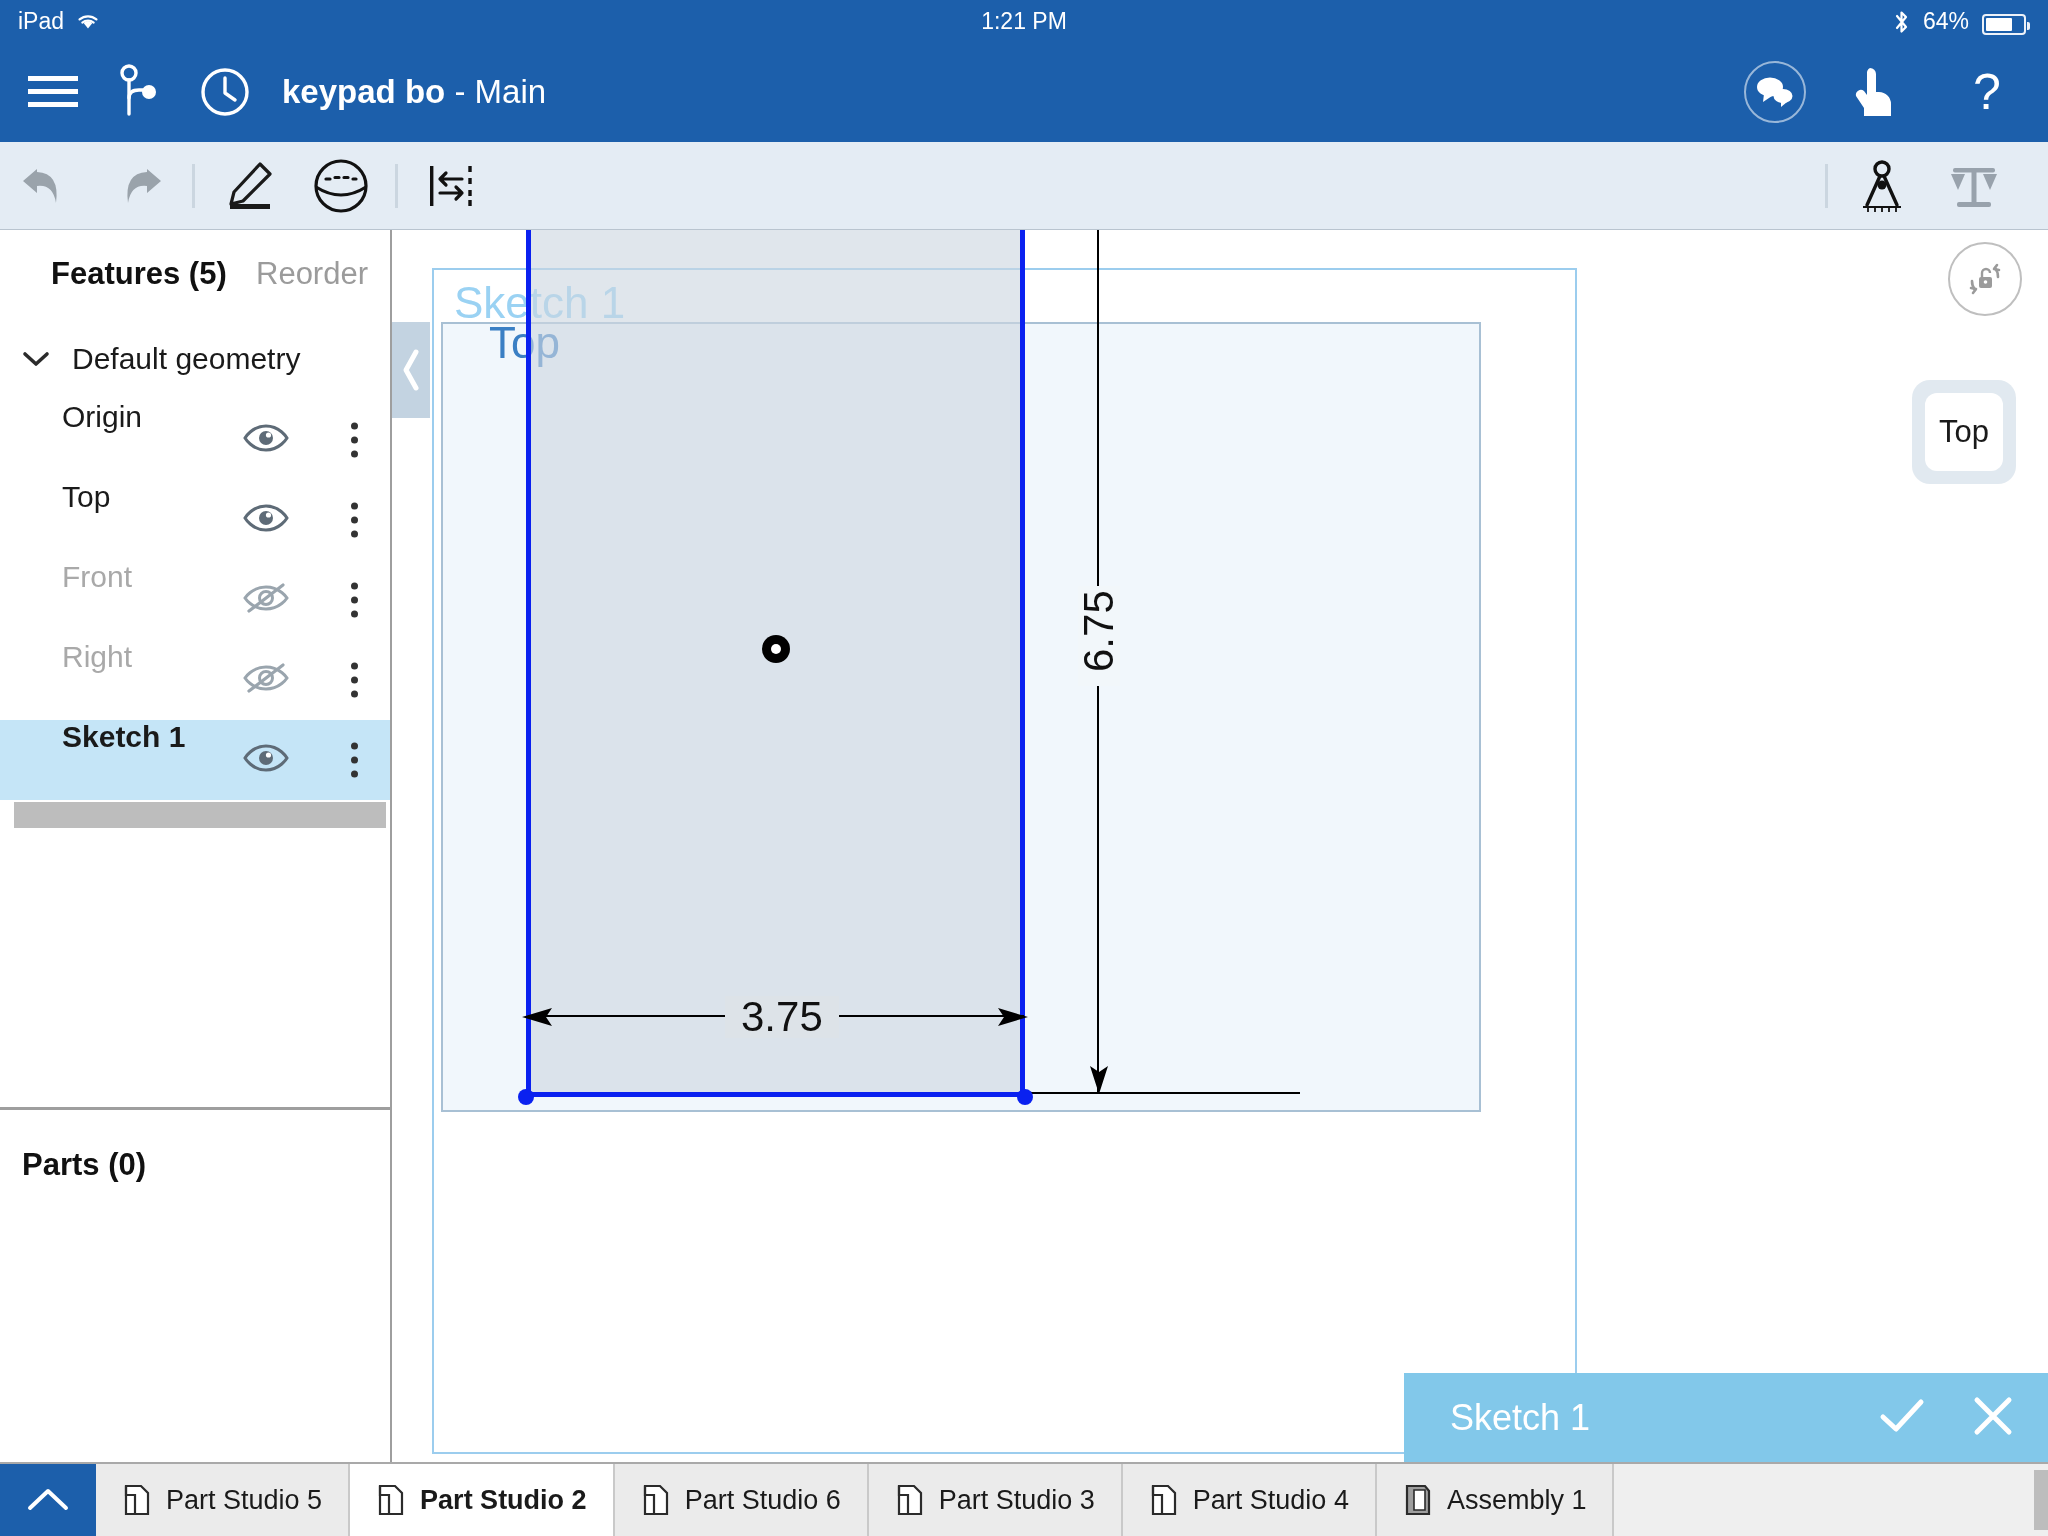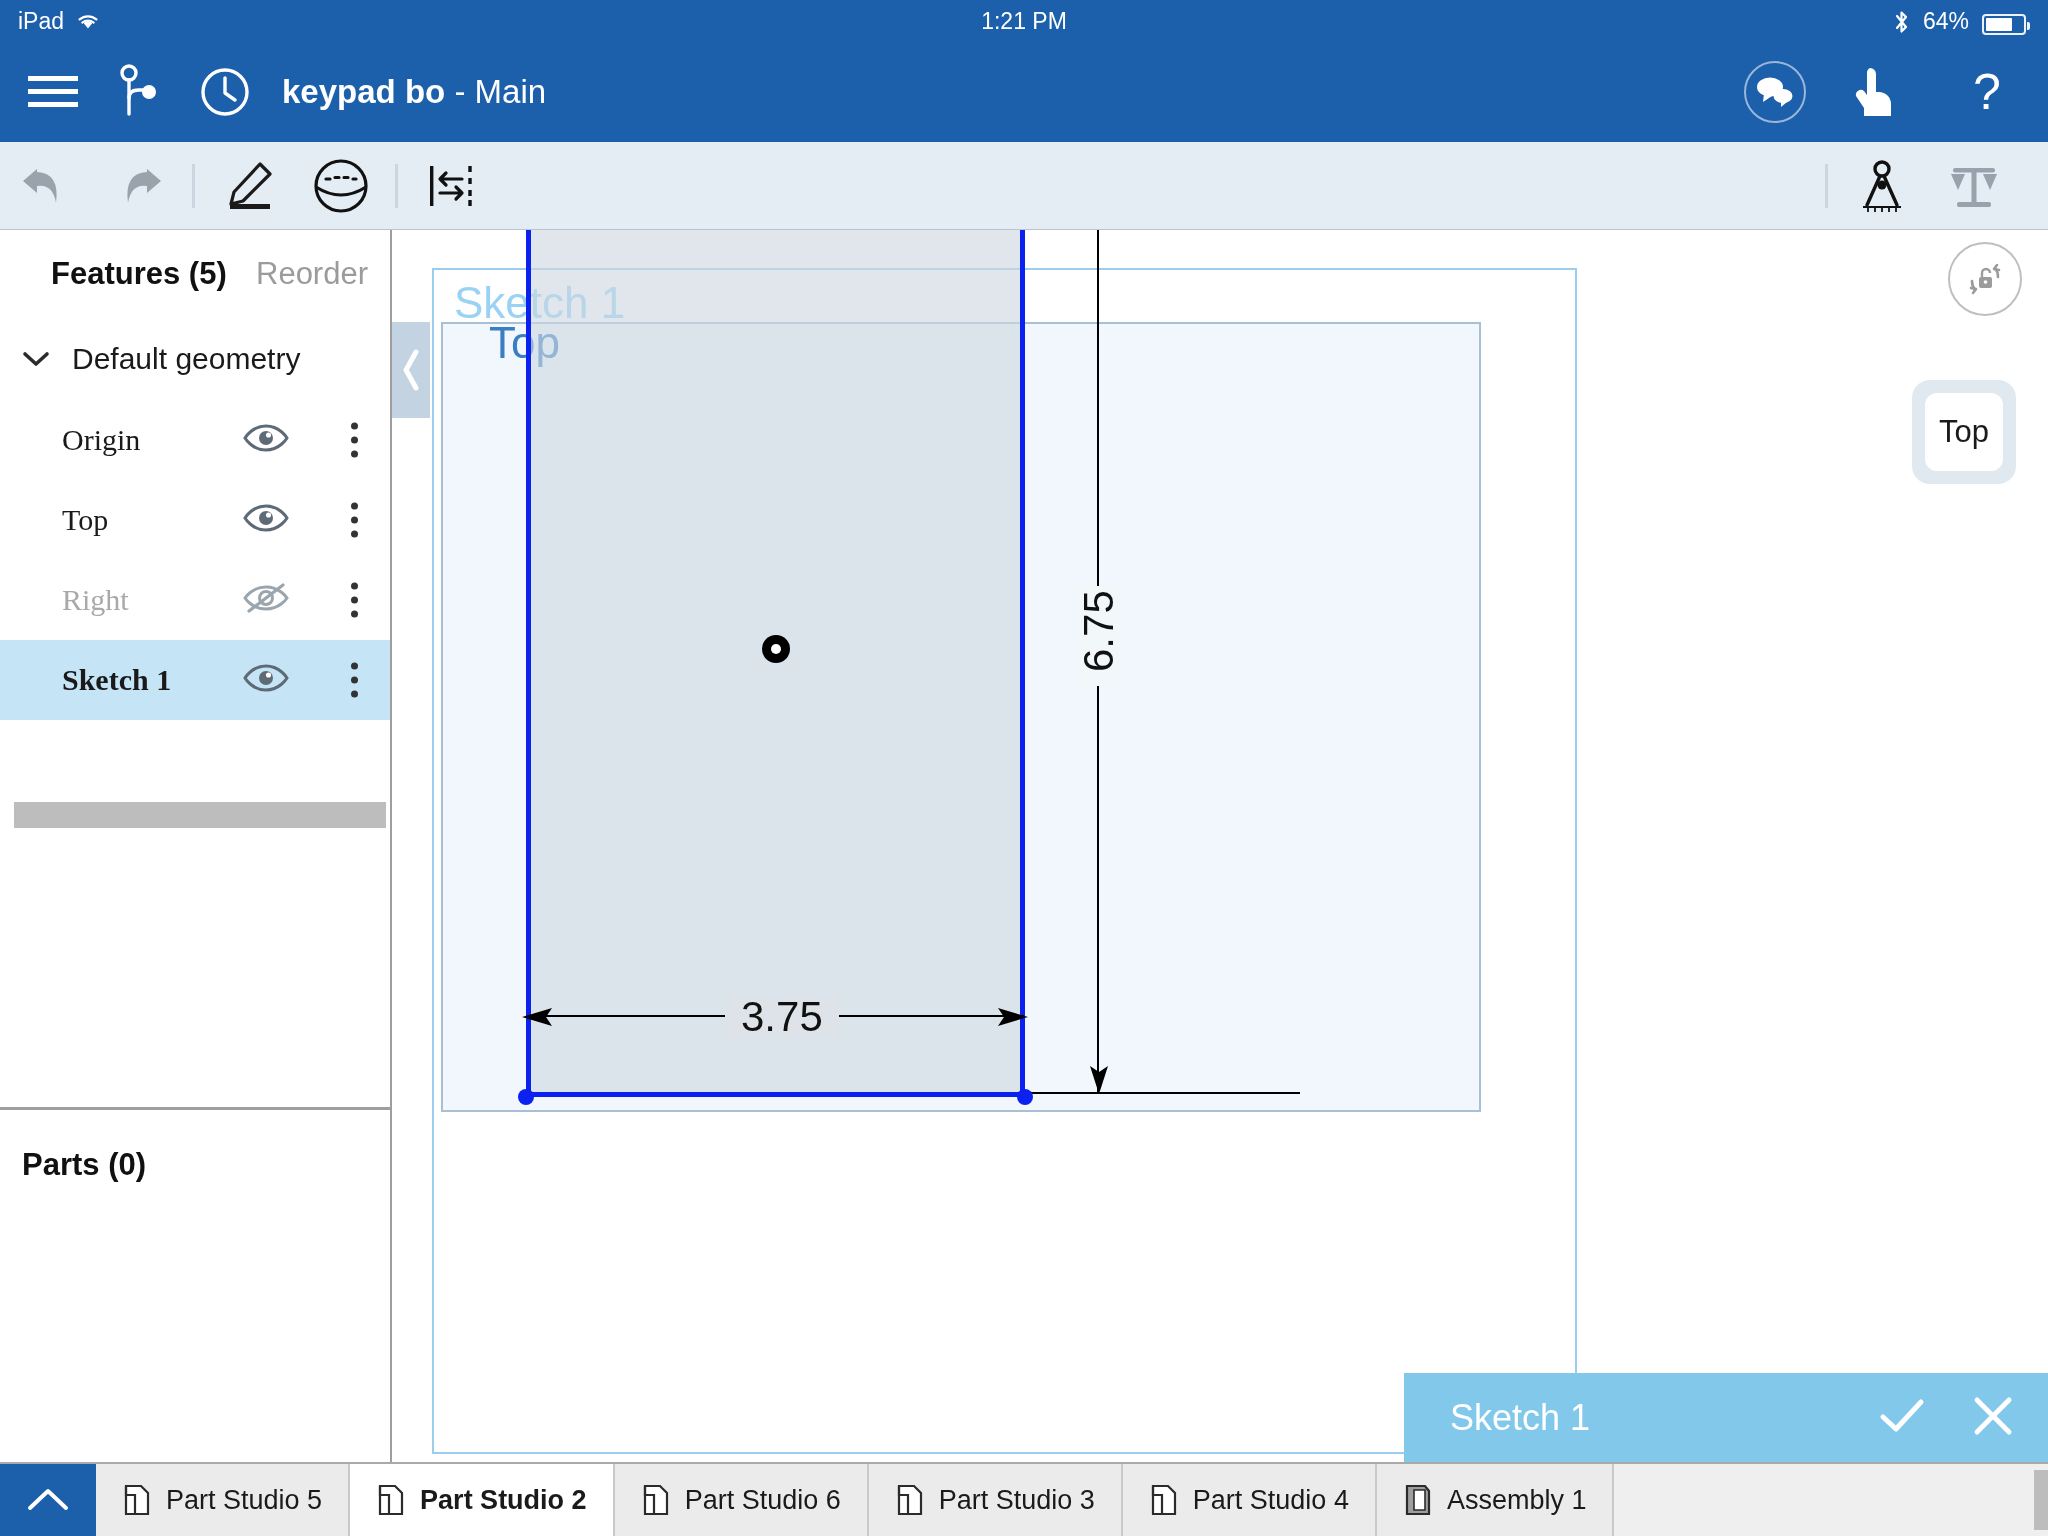--- a/index.html
+++ b/index.html
@@ -71,23 +71,22 @@
   .feat-header {
     height:88px; display:flex; align-items:center; padding:0 22px;
     justify-content:space-between;
     margin-left:29px;
   }
   .feat-title { font-size:31px; font-weight:bold; color:#111; }
   .feat-reorder { font-size:31px; color:#9b9b9b; }
   .grp-row { height:82px; display:flex; align-items:center; padding-left:22px; gap:22px; }
   .grp-label { font-size:30px; color:#1a1a1a; }
   .feat-row {
-    height:80px; display:flex; align-items:center; padding-left:62px;
+    height:80px; display:flex; align-items:flex-start; padding-left:62px;
     position:relative;
-    font-family:Liberation Serif, serif;
   }
   .feat-row.selected { background:#c5e5f7; }
   .feat-name { font-size:30px; color:#1a1a1a; }
   .feat-row.hidden-item .feat-name { color:#a9a9a9; }
   .feat-row.selected .feat-name { font-weight:bold; }
   .feat-eye { position:absolute; right:100px; top:50%; transform:translateY(-50%); }
   .feat-kebab { position:absolute; right:32px; top:50%; transform:translateY(-50%);
     display:flex; flex-direction:column; gap:7px; align-items:center; }
   .kdot { width:7px; height:7px; border-radius:50%; background:#333; display:block; }
   .rollback {
@@ -415,20 +414,35 @@
             <circle cx="26.5" cy="12" r="2.6" fill="#fff"></circle>
           </svg>
         </span>
         <span class="feat-kebab">
           <i class="kdot"></i>
             <i class="kdot"></i>
             <i class="kdot"></i>
         </span>
       </div>
 
+      <div class="feat-row hidden-item">
+        <span class="feat-name">Front</span>
+        <span class="feat-eye">
+          <svg width="48" height="32" viewBox="0 0 48 32">
+            <path d="M24 5 C10 5 3 16 3 16 C3 16 10 27 24 27 C38 27 45 16 45 16 C45 16 38 5 24 5 Z" stroke="#9aa5ae" stroke-width="3" fill="none"></path>
+            <circle cx="24" cy="16" r="6.5" stroke="#9aa5ae" stroke-width="3" fill="none"></circle>
+            <path d="M7 29 L41 3" stroke="#9aa5ae" stroke-width="3.2" stroke-linecap="round"></path>
+          </svg>
+        </span>
+        <span class="feat-kebab">
+          <i class="kdot"></i>
+            <i class="kdot"></i>
+            <i class="kdot"></i>
+        </span>
+      </div>
 
       <div class="feat-row hidden-item">
         <span class="feat-name">Right</span>
         <span class="feat-eye">
           <svg width="48" height="32" viewBox="0 0 48 32">
             <path d="M24 5 C10 5 3 16 3 16 C3 16 10 27 24 27 C38 27 45 16 45 16 C45 16 38 5 24 5 Z" stroke="#9aa5ae" stroke-width="3" fill="none"></path>
             <circle cx="24" cy="16" r="6.5" stroke="#9aa5ae" stroke-width="3" fill="none"></circle>
             <path d="M7 29 L41 3" stroke="#9aa5ae" stroke-width="3.2" stroke-linecap="round"></path>
           </svg>
         </span>

